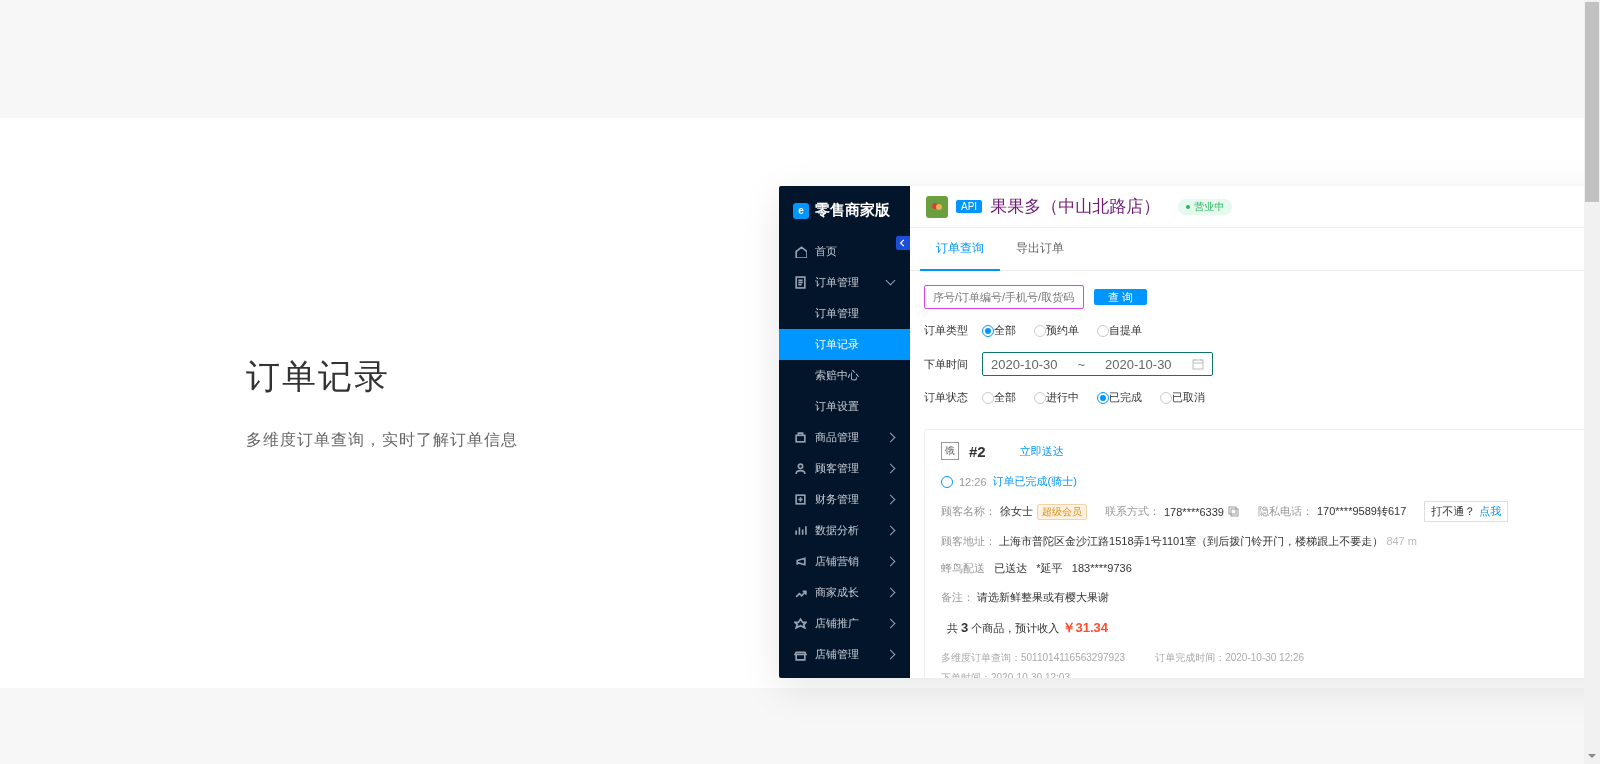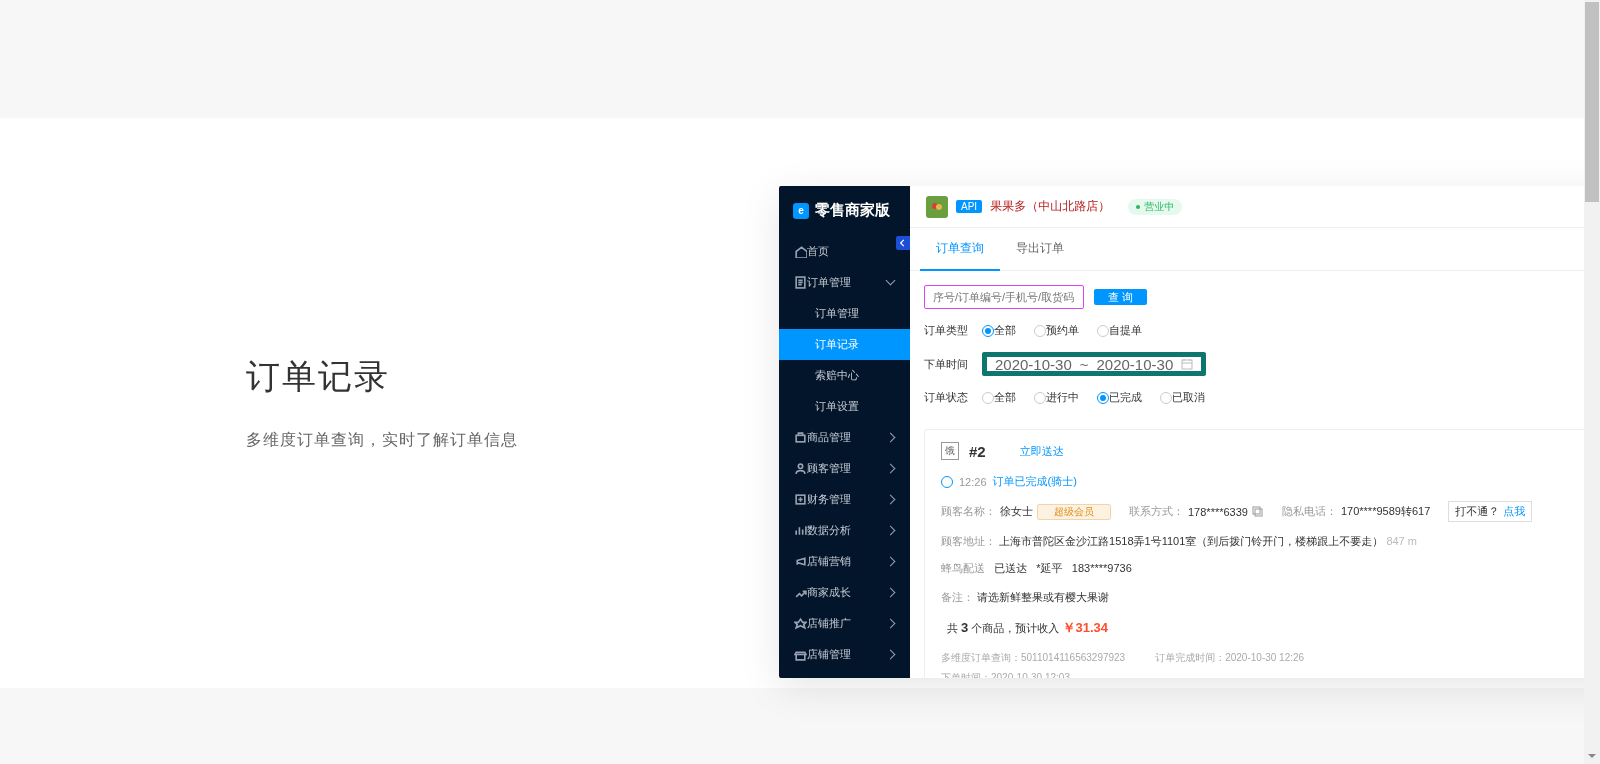--- a/index.html
+++ b/index.html
@@ -8,63 +8,63 @@
 .white-section { position: absolute; top: 118px; left: 0; right: 0; bottom: 76px; background: #fff; }
 .marketing { position: absolute; left: 246px; top: 354px; }
 .marketing h1 { font-size: 34px; font-weight: 400; color: #333; letter-spacing: 2px; margin-bottom: 30px; }
 .marketing p { font-size: 16px; color: #666; letter-spacing: 1px; }
 .app-shot { position: absolute; left: 779px; top: 186px; width: 1345px; height: 492px; background: #fff; border-radius: 2px; box-shadow: 0 10px 40px rgba(0,0,0,.1); display: flex; font-size: 12px; overflow: hidden; }
 .sidebar { width: 131px; background: #03152a; color: #c7cdd6; display: flex; flex-direction: column; position: relative; }
 .sb-brand { display: flex; align-items: center; padding: 15px 10px 16px 14px; font-size: 15px; font-weight: 600; color: #fff; gap: 6px; }
 .sb-brand .logo { width: 16px; height: 16px; background: #0096ff; border-radius: 3px; display: flex; align-items: center; justify-content: center; font-size: 10px; font-weight: 700; }
 .sb-collapse { position: absolute; right: 0; top: 50px; width: 14px; height: 14px; background: #1d4ed8; border-top-left-radius: 2px; border-bottom-left-radius: 2px; display: flex; align-items: center; justify-content: center; }
 .sb-collapse svg { width: 8px; height: 8px; fill: #fff; }
-.sb-item { display: flex; align-items: center; padding: 8px 14px; font-size: 11px; position: relative; cursor: pointer; }
+.sb-item { display: flex; align-items: center; padding: 8px 14px; gap: 8px; font-size: 11px; position: relative; cursor: pointer; }
 .sb-item.parent { padding: 8px 14px; }
 .sb-item .ic { width: 14px; height: 14px; display: flex; align-items: center; justify-content: center; }
 .sb-item .ic svg { width: 13px; height: 13px; stroke: #98a1b0; fill: none; stroke-width: 1.5; }
 .sb-item.sub { padding-left: 36px; }
 .sb-item.active { background: #0096ff; color: #fff; }
 .sb-item.parent.open::after { content: ''; position: absolute; right: 16px; width: 6px; height: 6px; border-right: 1px solid #98a1b0; border-bottom: 1px solid #98a1b0; transform: rotate(45deg); top: 10px; }
 .sb-item.parent:not(.open)::after { content: ''; position: absolute; right: 16px; width: 6px; height: 6px; border-right: 1px solid #98a1b0; border-bottom: 1px solid #98a1b0; transform: rotate(-45deg); top: 12px; }
 .content { flex: 1; background: #fff; display: flex; flex-direction: column; overflow: hidden; }
 .topbar { height: 42px; border-bottom: 1px solid #eee; display: flex; align-items: center; padding: 0 16px; gap: 8px; }
 .store-icon { width: 22px; height: 22px; border-radius: 3px; background: #6a9e3e; display: flex; align-items: center; justify-content: center; }
 .store-icon svg { width: 14px; height: 14px; }
 .api-badge { padding: 1px 5px; background: #0096ff; color: #fff; border-radius: 2px; font-size: 10px; }
-.store-name { font-size: 12px; color: #b91c1c; }
+.store-name { font-size: 17px; color: #701a75; }
 .status-badge { margin-left: 10px; padding: 1px 8px; border-radius: 10px; background: #e6f9ef; color: #2bb65f; font-size: 10px; display: flex; align-items: center; gap: 4px; }
 .status-badge::before { content: ''; width: 4px; height: 4px; border-radius: 50%; background: #2bb65f; }
 .tabs { display: flex; padding: 0 10px; border-bottom: 1px solid #eee; }
 .tab { padding: 12px 16px; font-size: 12px; color: #666; cursor: pointer; }
 .tab.active { color: #0096ff; border-bottom: 2px solid #0096ff; margin-bottom: -1px; }
 .filters { padding: 14px 14px 10px; }
 .srow { display: flex; align-items: center; gap: 10px; margin-bottom: 14px; font-size: 11px; color: #333; }
 .search-input { width: 160px; height: 24px; border: 1px solid #d946ef; border-radius: 2px; padding: 0 8px; font-size: 11px; }
 .search-btn { height: 16px; padding: 0 14px; background: #0096ff; color: #fff; border: none; border-radius: 2px; font-size: 11px; cursor: pointer; }
 .flabel { width: 48px; color: #333; }
 .radio { display: flex; align-items: center; gap: 0; cursor: pointer; }
 .radio .dot { width: 12px; height: 12px; border-radius: 50%; border: 1px solid #ccc; display: flex; align-items: center; justify-content: center; }
 .radio.sel .dot { border-color: #0096ff; }
 .radio.sel .dot::after { content: ''; width: 6px; height: 6px; background: #0096ff; border-radius: 50%; }
-.date-range { display: flex; align-items: center; border: 5px solid #0f766e; border-radius: 2px; height: 24px; padding: 0 8px; gap: 8px; color: #666; font-size: 15px; }
+.date-range { display: flex; align-items: center; border: 1px solid #0f766e; border-radius: 2px; height: 24px; padding: 0 8px; gap: 20px; color: #666; font-size: 13px; }
 .date-range .cal { width: 12px; height: 12px; }
 .orders { padding: 0 14px; overflow-y: auto; flex: 1; }
 .order-card { border: 1px solid #eee; border-radius: 3px; margin-bottom: 14px; padding: 12px 16px; font-size: 11px; color: #333; }
 .order-head { display: flex; align-items: center; gap: 10px; margin-bottom: 14px; }
 .order-num-box { width: 18px; height: 18px; border: 1px solid #999; display: flex; align-items: center; justify-content: center; font-size: 10px; color: #666; }
 .order-num { font-size: 15px; font-weight: 600; }
 .deliver-btn { margin-left: 24px; color: #0096ff; cursor: pointer; font-size: 11px; }
 .status-line { display: flex; align-items: center; gap: 6px; color: #0096ff; margin-bottom: 12px; }
 .status-line::before { content: ''; width: 10px; height: 10px; border: 1px solid #0096ff; border-radius: 50%; display: inline-block; position: relative; }
 .status-line .time { color: #999; }
 .info-row { display: flex; align-items: center; gap: 18px; margin-bottom: 12px; flex-wrap: nowrap; }
 .info-seg { display: flex; align-items: center; gap: 4px; }
 .label-gray { color: #999; }
-.vip-tag { padding: 0 16px; background: #fdf1e1; color: #e09119; border: 1px solid #f0d5a9; border-radius: 2px; font-size: 10px; }
+.vip-tag { padding: 0 4px; background: #fdf1e1; color: #e09119; border: 1px solid #f0d5a9; border-radius: 2px; font-size: 10px; }
 .ic-sm { width: 12px; height: 12px; }
 .cant-box { border: 1px solid #ddd; padding: 2px 6px; }
 .link { color: #0096ff; cursor: pointer; }
 .addr-line { margin-bottom: 12px; }
 .addr-line .dist { color: #bbb; }
 .dispatch { margin-bottom: 14px; }
 .note-line { margin-bottom: 14px; }
 .summary { text-align: left; padding-left: 6px; margin-bottom: 14px; }
 .summary .big { font-size: 13px; font-weight: 600; }
 .summary .price { color: #ff4d2e; font-weight: 600; }

